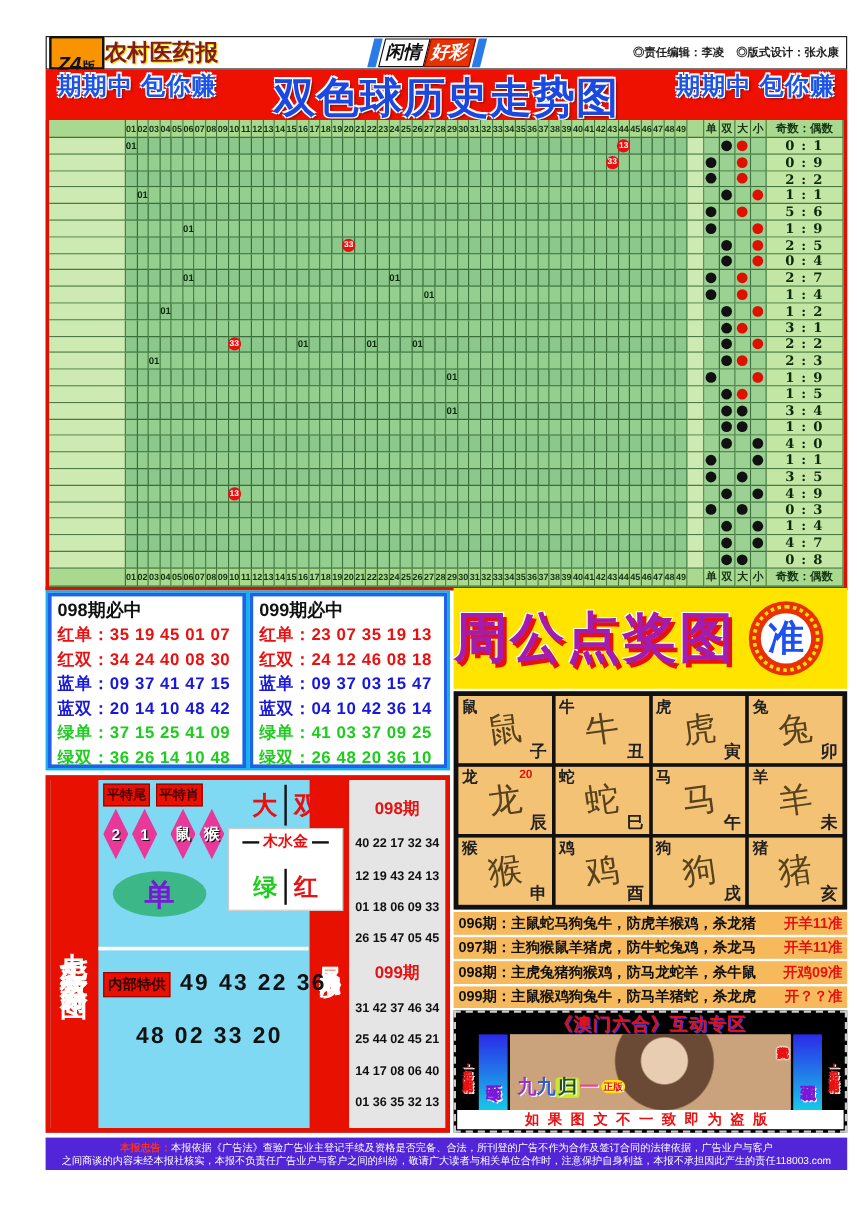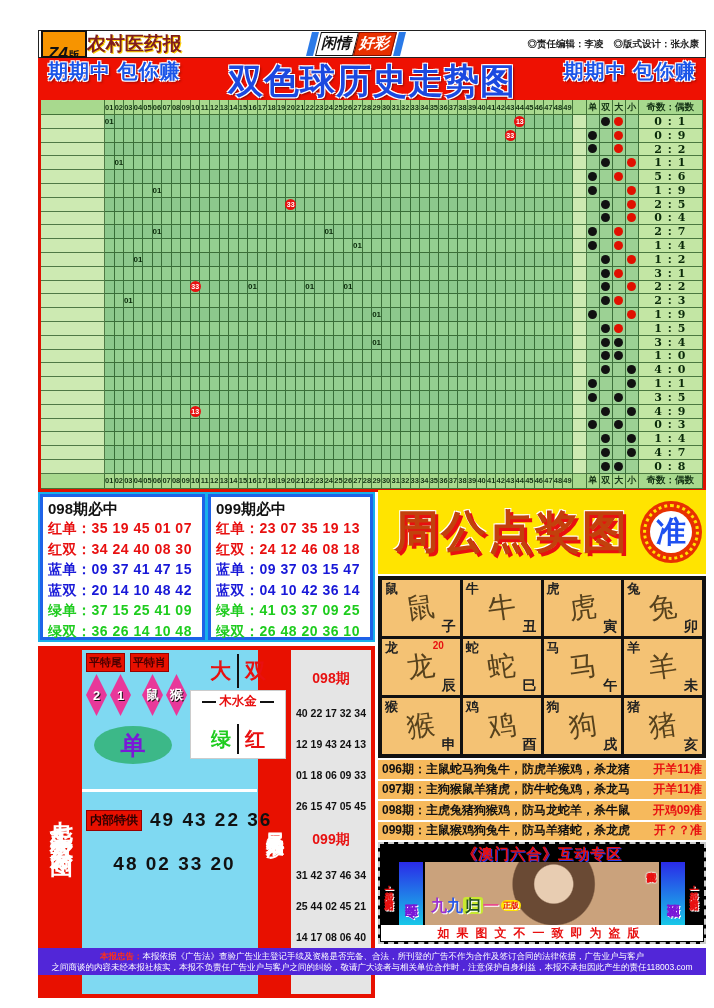--- a/index.html
+++ b/index.html
@@ -46,21 +46,21 @@
 
   
   .predwrap{left:38px;top:492px;width:337px;height:150px;background:#18b0ea;display:flex;gap:3px;padding:2px}
   .predbox{flex:1;background:#fff;border:3px solid #1e62e8;padding:2px 5px}
   .predbox .ptitle{font-size:15px;font-weight:900;color:#111;line-height:19px}
   .pline{font-size:14px;font-weight:900;line-height:20.5px;white-space:nowrap;letter-spacing:.5px}
   .t-red{color:#e81010}.t-blue{color:#1818d8}.t-green{color:#1ecc1e}
 
   
   .zg-banner{left:378px;top:490px;width:328px;height:84px;background:#ffe400;display:flex;align-items:center}
-  .zg-title{font-size:45px;font-weight:900;color:#c2410c;letter-spacing:2px;margin-left:16px;text-shadow:3px 3px 0 #e81010,-1px -1px 0 #fff,1px -1px 0 #fff}
+  .zg-title{font-size:45px;font-weight:900;color:#a21caf;letter-spacing:2px;margin-left:0;text-shadow:3px 3px 0 #e81010,-1px -1px 0 #fff,1px -1px 0 #fff}
   .zhun{margin-left:14px;width:56px;height:56px;border-radius:50%;background:#e83000;display:flex;align-items:center;justify-content:center;border:3px dotted #ffe400;box-shadow:0 0 0 3px #e83000}
   .zhun b{background:#fff;border-radius:50%;width:42px;height:42px;display:flex;align-items:center;justify-content:center;color:#1e50f0;font-size:30px;font-weight:900}
   .zodiac{left:378px;top:576px;width:328px;height:182px;background:#111;padding:4px;display:grid;grid-template-columns:repeat(4,1fr);grid-template-rows:repeat(3,1fr);gap:3px}
   .zcell{background:#f4c274;position:relative}
   .zanimal{position:absolute;left:3px;top:0;font-weight:bold;font-size:13px;color:#222;font-family:"DejaVu Serif","Liberation Serif",serif}
   .zbranch{position:absolute;right:4px;bottom:0;font-size:14px;font-weight:bold;color:#222;font-family:"DejaVu Serif","Liberation Serif",serif}
   .zart{position:absolute;inset:0;display:flex;align-items:center;justify-content:center;font-size:28px;color:#3c2c0e;font-family:"DejaVu Serif","Liberation Serif",serif;transform:rotate(-8deg);opacity:.85}
   .znum{position:absolute;right:16px;top:1px;color:#e81010;font-size:10px;font-weight:900}
   .zlines{left:378px;top:760px;width:328px;height:80px;background:#fff;display:flex;flex-direction:column;gap:2px}
   .zline{flex:1;background:#f6b95c;display:flex;align-items:center;font-size:12px;font-weight:bold;color:#111;padding:0 4px;white-space:nowrap}
@@ -74,21 +74,21 @@
   .mouter{width:17px;color:#e81010;font-weight:900;font-size:9.5px;text-shadow:1px 1px 0 #fff;line-height:17px}
   .minner{width:24px;background:linear-gradient(180deg,#2a2ae8,#18c8e8);color:#7a18d8;font-weight:900;font-size:13px;text-shadow:1px 1px 0 #fff;margin:0 1px}
   .mphoto{flex:1;position:relative;background:radial-gradient(circle at 55% 35%,#e8cdb2 0 14%,#6a4a34 15% 30%,#caa27c 31%),linear-gradient(135deg,#caa27c,#8a6a50);margin:0 1px;overflow:hidden}
   .mptitle{position:absolute;left:6px;bottom:8px;font-size:16px;font-weight:900;white-space:nowrap;text-shadow:1px 1px 0 #fff}
   .pt0{color:#9b30d0}.pt1{color:#2a58e8}.pt2{background:#c8e830;color:#205020;padding:0 2px;border-radius:3px}.pt3{color:#e84a8a}
   .mbadge{display:inline-block;background:#ffe400;color:#e81010;font-size:8px;font-weight:bold;border-radius:6px;padding:0 2px;margin-left:2px;vertical-align:3px}
   .mlabel{position:absolute;right:1px;top:2px;writing-mode:vertical-rl;text-orientation:upright;color:#e81010;font-weight:900;font-size:10px;text-shadow:0 0 2px #fff,0 0 2px #fff}
   .mbottom{height:16px;background:#fff;color:#e81010;font-weight:900;font-size:12px;letter-spacing:7px;text-align:center;line-height:16px;white-space:nowrap;overflow:hidden}
 
   
-  .bl{left:38px;top:646px;width:337px;height:352px;background:#7fd9f2;border:4px solid #e81000;display:flex}
+  .bl{left:38px;top:646px;width:337px;height:298px;background:#7fd9f2;border:4px solid #e81000;display:flex}
   .bl-red{width:40px;background:#e81000;display:flex;align-items:center;justify-content:center;flex:none}
   .bl-red span{writing-mode:vertical-rl;text-orientation:upright;color:#fff;font-size:23px;font-weight:900;letter-spacing:5px;line-height:40px}
   .bl-main{flex:1;position:relative;min-width:0}
   .bl-top{height:142px;border-bottom:3px solid #fff;display:flex}
   .bl-colA{width:108px;padding:3px 0 0 4px;flex:none}
   .ptlabels{display:flex;gap:5px}
   .ptlabel{background:#e81000;color:#4a0000;font-size:11px;font-weight:900;padding:1px 2px;border:1px solid #900}
   .diamonds{display:flex;gap:3px;margin-top:2px}
   .dia{width:21px;height:42px;background:#e8389a;clip-path:polygon(50% 0,100% 50%,50% 100%,0 50%);display:flex;align-items:center;justify-content:center;color:#fff;font-size:13px;font-weight:900;text-shadow:1px 1px 0 #111}
   .dia.gapL{margin-left:8px}

